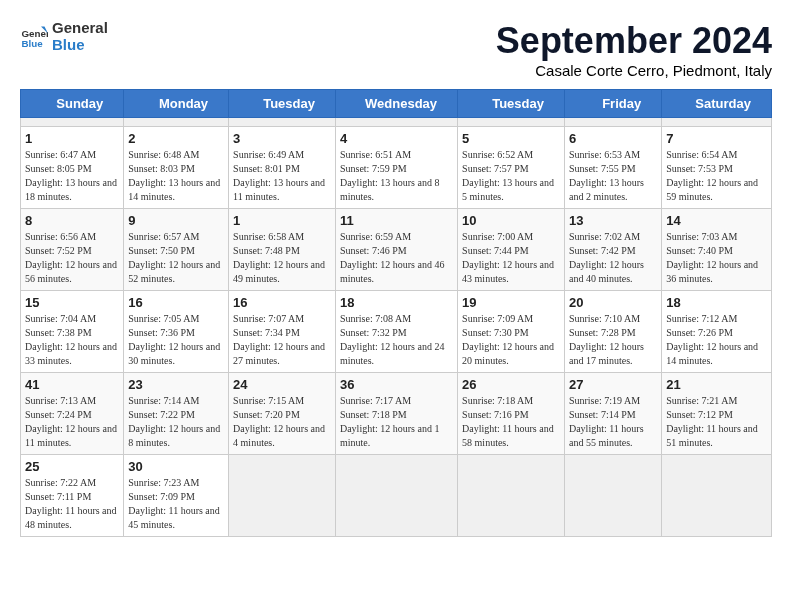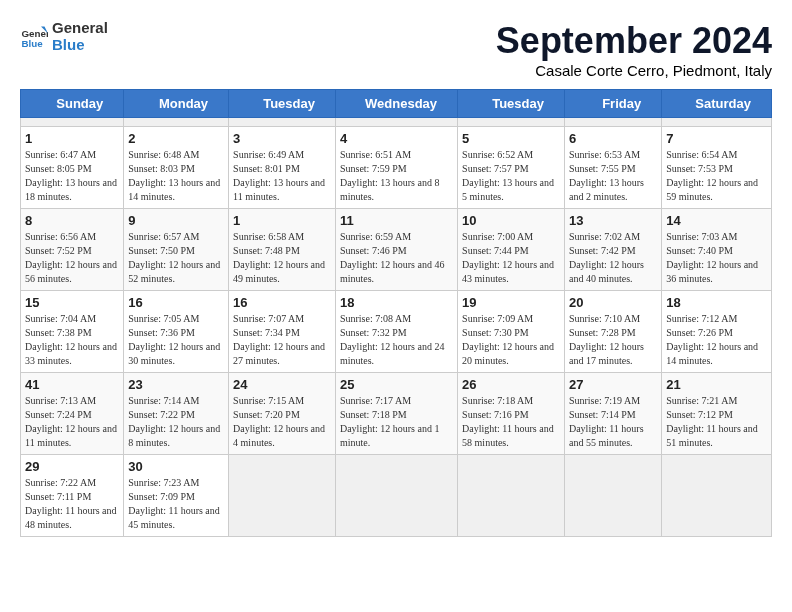--- a/index.html
+++ b/index.html
@@ -218,39 +218,39 @@
         </td>
         <td>
           <span class="day-num">23</span>
           <div class="day-info">Sunrise: 7:14 AM<br>Sunset: 7:22 PM<br>Daylight: 12 hours and 8 minutes.</div>
         </td>
         <td>
           <span class="day-num">24</span>
           <div class="day-info">Sunrise: 7:15 AM<br>Sunset: 7:20 PM<br>Daylight: 12 hours and 4 minutes.</div>
         </td>
         <td>
-          <span class="day-num">25</span>
+          <span class="day-num">36</span>
           <div class="day-info">Sunrise: 7:17 AM<br>Sunset: 7:18 PM<br>Daylight: 12 hours and 1 minute.</div>
         </td>
         <td>
           <span class="day-num">26</span>
           <div class="day-info">Sunrise: 7:18 AM<br>Sunset: 7:16 PM<br>Daylight: 11 hours and 58 minutes.</div>
         </td>
         <td>
           <span class="day-num">27</span>
           <div class="day-info">Sunrise: 7:19 AM<br>Sunset: 7:14 PM<br>Daylight: 11 hours and 55 minutes.</div>
         </td>
         <td>
           <span class="day-num">21</span>
           <div class="day-info">Sunrise: 7:21 AM<br>Sunset: 7:12 PM<br>Daylight: 11 hours and 51 minutes.</div>
         </td>
       </tr>
       <tr>
         <td>
-          <span class="day-num">29</span>
+          <span class="day-num">25</span>
           <div class="day-info">Sunrise: 7:22 AM<br>Sunset: 7:11 PM<br>Daylight: 11 hours and 48 minutes.</div>
         </td>
         <td>
           <span class="day-num">30</span>
           <div class="day-info">Sunrise: 7:23 AM<br>Sunset: 7:09 PM<br>Daylight: 11 hours and 45 minutes.</div>
         </td>
         <td class="empty-cell"></td>
         <td class="empty-cell"></td>
         <td class="empty-cell"></td>
         <td class="empty-cell"></td>

